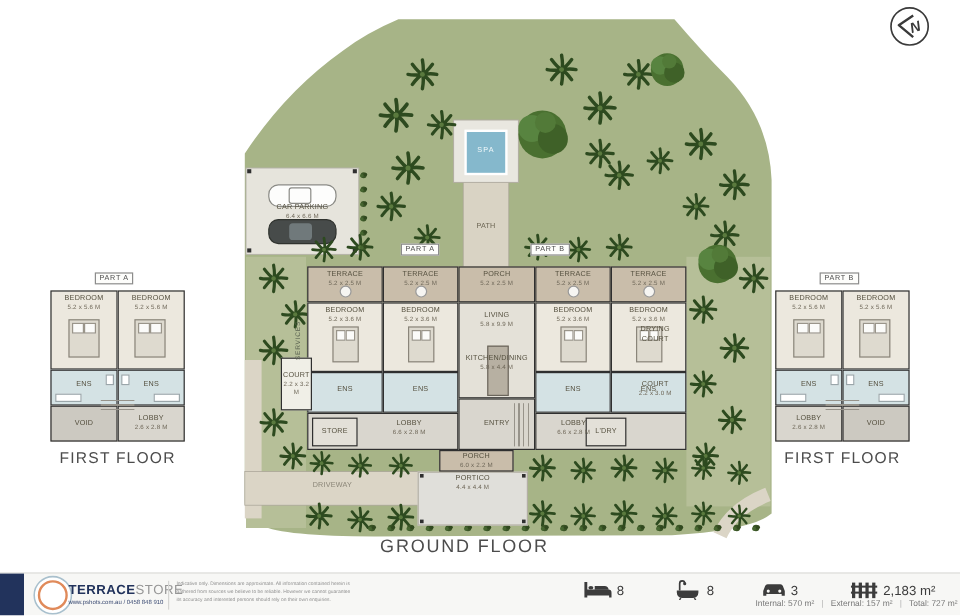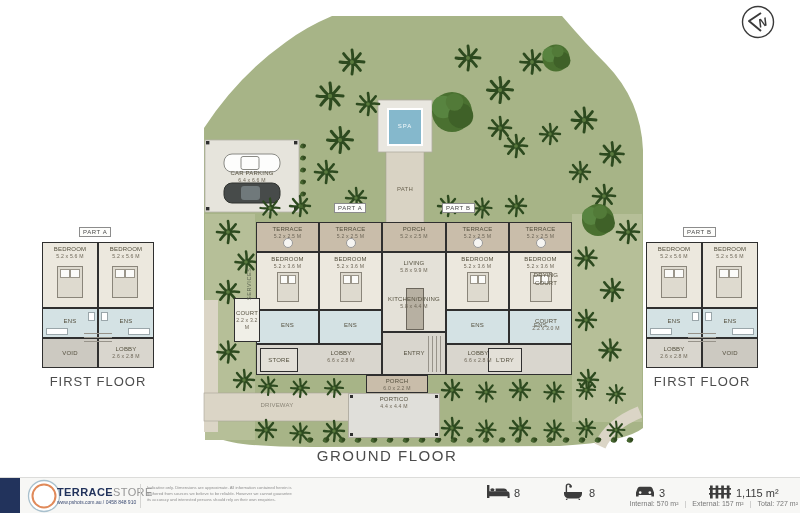--- a/index.html
+++ b/index.html
@@ -442,19 +442,19 @@
     <svg class="abs" style="left:709px;top:6px;" width="23" height="15" viewBox="0 0 23 15">
       <g fill="#3c3c3c">
         <rect x="1" y="1.5" width="2.7" height="13"></rect>
           <rect x="6.6" y="1.5" width="2.7" height="13"></rect>
         <rect x="12.2" y="1.5" width="2.7" height="13"></rect>
           <rect x="17.8" y="1.5" width="2.7" height="13"></rect>
         <rect x="0" y="4" width="22" height="1.7"></rect>
           <rect x="0" y="9" width="22" height="1.7"></rect>
       </g>
     </svg>
-    <div class="statnum" style="left:736px;top:9px;"><span>1,115 m²</span></div>
+    <div class="statnum" style="left:736px;top:9px;"><span>2,183 m²</span></div>
 
     <div class="areas">
       <span>Internal: 570 m²</span><span class="sep">|</span><span>External: 157 m²</span><span class="sep">|</span><span>Total: 727 m²</span>
     </div>
   </div>
 </div>
 
 </body></html>

